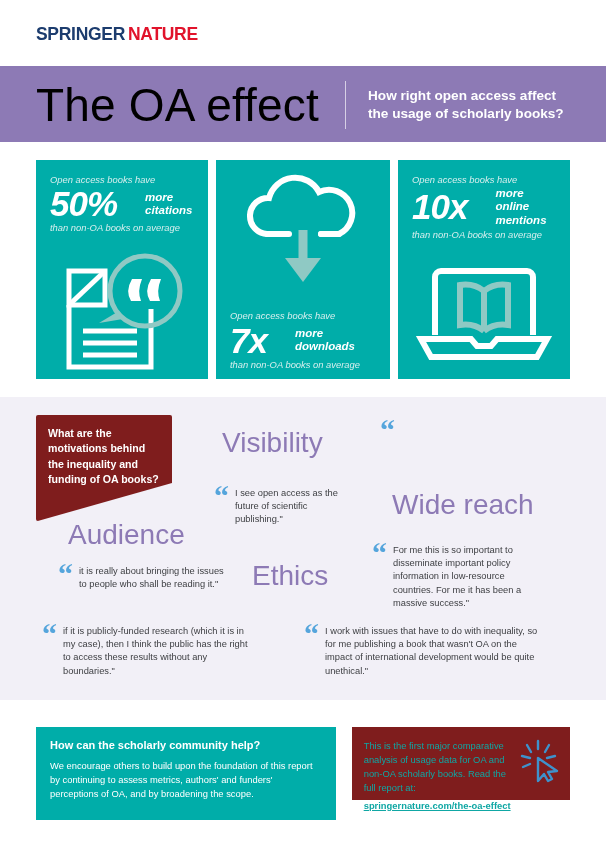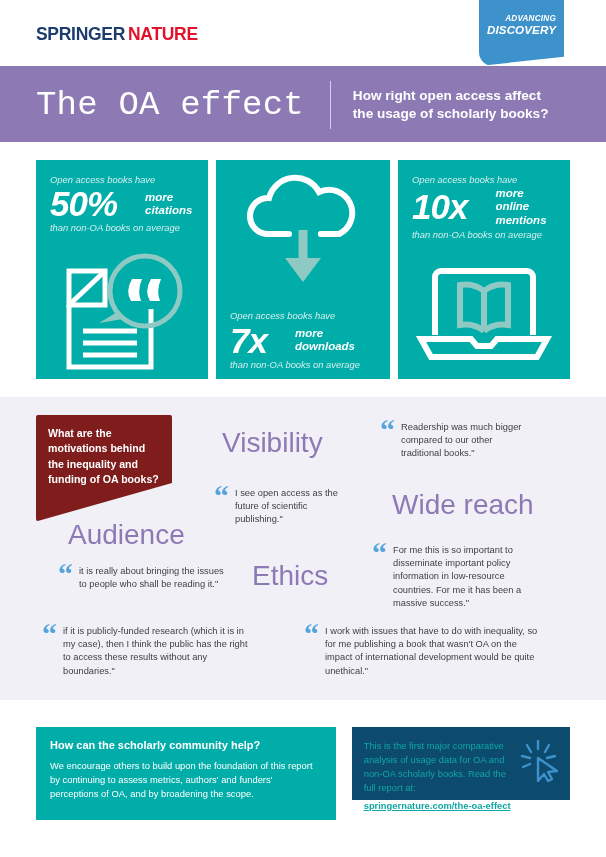--- a/index.html
+++ b/index.html
@@ -72,26 +72,25 @@
     position: relative;
     height: 74px;
     background: #8d7ab5;
     display: flex;
     align-items: center;
     padding-left: 36px;
     box-sizing: border-box;
     box-shadow: 0 3px 5px rgba(0,0,0,0.12);
   }
   .titleband .maintitle {
-    color: #ffffff;
-    font-size: 34px;
+    color: #000000;
+    font-size: 46px;
     font-weight: 300;
     letter-spacing: 0.2px;
     white-space: nowrap;
-    font-family: Liberation Mono, monospace;
   }
   .titleband .vrule {
     width: 1px;
     height: 48px;
     background: rgba(255,255,255,0.65);
     margin: 0 22px 0 26px;
   }
   .titleband .subtitle {
     color: #ffffff;
     font-size: 13.6px;
@@ -251,21 +250,21 @@
     font-weight: bold;
     margin-bottom: 8px;
   }
   .fbox-teal .fbody {
     font-size: 9.4px;
     line-height: 1.48;
   }
   .fbox-light {
     width: 220px;
     height: 73px;
-    background: #0c4a6e;
+    background: #7f1d1d;
     color: #0fa7a4;
     box-sizing: border-box;
     padding: 12px 12px;
     position: relative;
   }
   .fbox-light .fbody {
     font-size: 9.4px;
     line-height: 1.48;
     width: 148px;
   }
@@ -281,24 +280,20 @@
     right: 10px;
     top: 12px;
   }
 </style>
 </head>
 <body>
 
 <div class="topbar">
   <div class="logo">
     <span class="springer">SPRINGER</span><span class="nature">NATURE</span>
-  </div>
-  <div class="ribbon">
-    <div class="l1">ADVANCING</div>
-    <div class="l2">DISCOVERY</div>
   </div>
 </div>
 
 <div class="titleband">
   <div class="maintitle">The OA effect</div>
   <div class="vrule"></div>
   <div class="subtitle">
     <div>How right open access affect</div>
     <div>the usage of scholarly books?</div>
   </div>
@@ -399,21 +394,20 @@
   <div class="kw kw-widereach">Wide reach</div>
   <div class="kw kw-ethics">Ethics</div>
 
   <div class="quote q1">
     <span class="qmark">“</span>
     <span class="qtext">I see open access as the future of scientific publishing."</span>
   </div>
 
   <div class="quote q2">
     <span class="qmark">“</span>
-    <span class="qtext">Readership was much bigger compared to our other traditional books."</span>
   </div>
 
   <div class="quote q3">
     <span class="qmark">“</span>
     <span class="qtext">it is really about bringing the issues to people who shall be reading it."</span>
   </div>
 
   <div class="quote q4">
     <span class="qmark">“</span>
     <span class="qtext">For me this is so important to disseminate important policy information in low-resource countries. For me it has been a massive success."</span>

